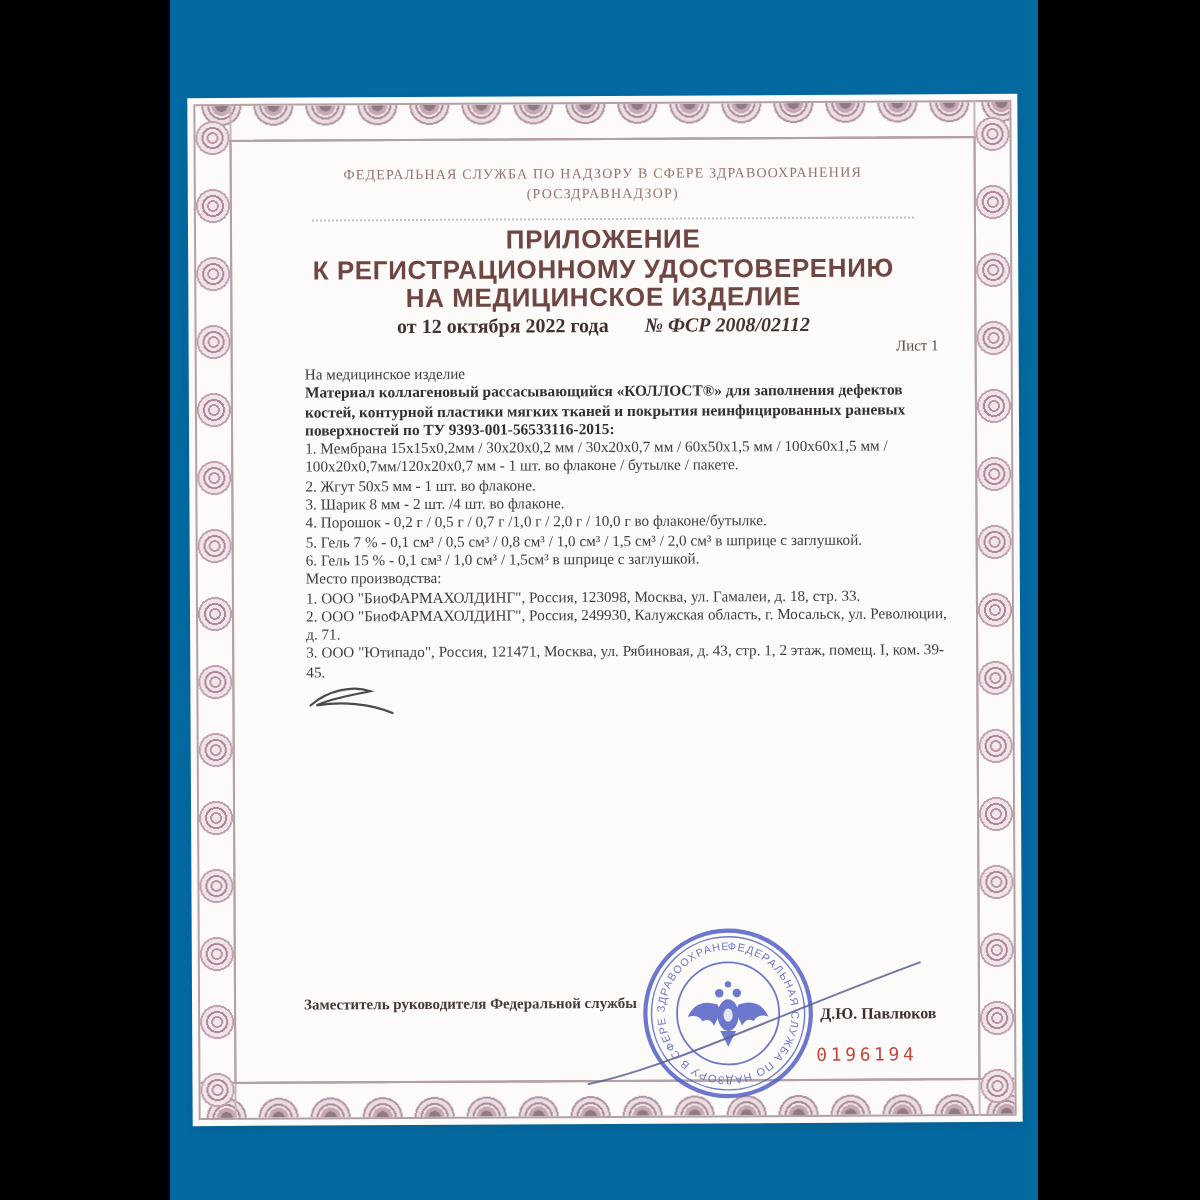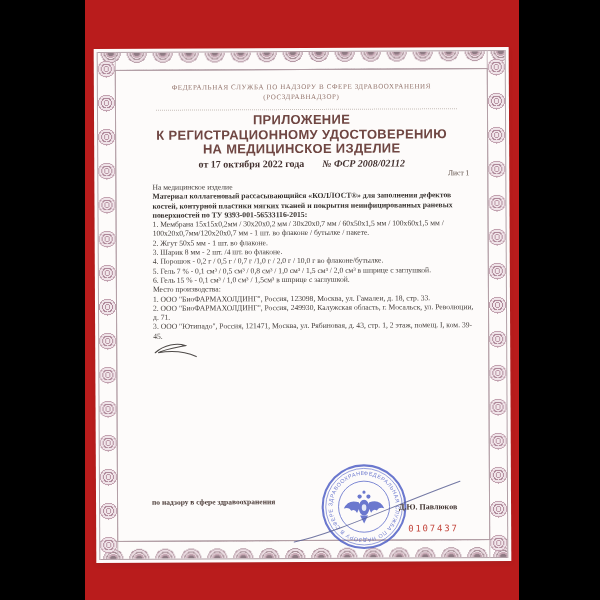--- a/index.html
+++ b/index.html
@@ -3,21 +3,21 @@
 <meta charset="utf-8">
 <style>
   html,body{margin:0;padding:0;}
   body{
     width:600px;height:600px;overflow:hidden;position:relative;
     background:#ffffff;font-family:"Liberation Serif",serif;
   }
   .black-bar{position:absolute;top:0;bottom:0;background:#000;}
   .black-bar.left{left:0;width:85px;}
   .black-bar.right{left:519px;width:81px;}
-  .photo{position:absolute;left:85px;top:0;width:434px;height:600px;background:#b91c1c;}
+  .photo{position:absolute;left:85px;top:0;width:434px;height:600px;background:#0369a1;}
   .cert{
     position:absolute;left:10px;top:48px;width:415px;height:514px;
     background:#fdfbfa;transform:rotate(-0.3deg);
     box-shadow:0 2px 4px rgba(60,40,40,0.12);
   }
   
   .b-top,.b-bottom{position:absolute;left:4px;right:4px;height:17px;background-repeat:repeat-x;}
   .b-top{top:3px;
     background-image:radial-gradient(circle at 50% 0%, #8f7b84 0 3px, #c6a7b3 3px 5px, #f0e3e8 5px 6px, #a78f97 6px 7px, #ecdde3 7px 9px, #b295a1 9px 10px, rgba(0,0,0,0) 10px);
     background-size:26px 17px;background-position:top left;
@@ -49,21 +49,21 @@
   .sheet{position:absolute;top:121px;right:40px;color:#5a4942;font-size:7.5px;text-align:right;}
 
   .bodytext{position:absolute;top:134px;left:58px;width:322px;
     color:#423c39;font-size:7.6px;line-height:9.3px;text-align:left;}
   .bodytext .bold{font-weight:bold;color:#35302d;font-size:7.7px;}
 
   .paraph-svg{position:absolute;left:55px;top:291px;}
 
   .sig-pos{position:absolute;left:56px;top:449px;width:180px;
     color:#4a3a36;font-weight:600;font-size:7.5px;line-height:9.5px;}
-  .sig-name{position:absolute;left:303px;top:455px;color:#3f322f;font-weight:bold;font-size:8px;}
+  .sig-name{position:absolute;left:314px;top:455px;color:#3f322f;font-weight:bold;font-size:8px;}
   .serial{position:absolute;left:312px;top:476px;color:#c4473e;
     font-family:"DejaVu Sans Mono",monospace;font-size:9px;letter-spacing:1.8px;}
 
   .stamp{position:absolute;left:224px;top:415px;width:88px;height:88px;opacity:0.82;}
   .sign-stroke{position:absolute;left:196px;top:428px;}
 </style>
 </head>
 <body>
 
 <div class="black-bar left"></div>
@@ -85,21 +85,21 @@
 
     <div class="divider"></div>
 
     <div class="title">
       <div>ПРИЛОЖЕНИЕ</div>
       <div>К РЕГИСТРАЦИОННОМУ УДОСТОВЕРЕНИЮ</div>
       <div>НА МЕДИЦИНСКОЕ ИЗДЕЛИЕ</div>
     </div>
 
     <div class="issue-row">
-      <span>от 17 октября 2022 года</span><span class="num">№  ФСР 2008/02112</span>
+      <span>от 12 октября 2022 года</span><span class="num">№  ФСР 2008/02112</span>
     </div>
     <div class="sheet">Лист 1</div>
 
     <div class="bodytext">
       <div>На медицинское изделие</div>
       <div class="bold">Материал коллагеновый рассасывающийся «КОЛЛОСТ®» для заполнения дефектов костей, контурной пластики мягких тканей и покрытия неинфицированных раневых поверхностей по ТУ 9393-001-56533116-2015:</div>
       <div>1. Мембрана 15х15х0,2мм / 30х20х0,2 мм / 30х20х0,7 мм / 60х50х1,5 мм / 100х60х1,5 мм / 100х20х0,7мм/120х20х0,7 мм - 1 шт. во флаконе / бутылке / пакете.</div>
       <div>2. Жгут 50х5 мм - 1 шт. во флаконе.</div>
       <div>3. Шарик 8 мм - 2 шт. /4 шт. во флаконе.</div>
       <div>4. Порошок - 0,2 г / 0,5 г / 0,7 г /1,0 г / 2,0 г / 10,0 г во флаконе/бутылке.</div>
@@ -109,21 +109,21 @@
       <div>1. ООО "БиоФАРМАХОЛДИНГ", Россия, 123098, Москва, ул. Гамалеи, д. 18, стр. 33.</div>
       <div>2. ООО "БиоФАРМАХОЛДИНГ", Россия, 249930, Калужская область, г. Мосальск, ул. Революции, д. 71.</div>
       <div>3. ООО "Ютипадо", Россия, 121471, Москва, ул. Рябиновая, д. 43, стр. 1, 2 этаж, помещ. I, ком. 39-45.</div>
     </div>
 
     <svg class="paraph-svg" width="52" height="24" viewBox="0 0 52 24">
       <path d="M5 13 C14 5 27 3 35 6 C25 8 13 10 8 13 C20 11 35 12 46 17" stroke="#4e4a48" stroke-width="1.1" fill="none" stroke-linecap="round"></path>
     </svg>
 
     <div class="sig-pos">
-      <div>по надзору в сфере здравоохранения</div>
+      <div>Заместитель руководителя Федеральной службы</div>
     </div>
 
     <svg class="stamp" viewBox="0 0 100 100">
       <g fill="none" stroke="#4c5cc5">
         <circle cx="50" cy="50" r="47" stroke-width="2.4"></circle>
         <circle cx="50" cy="50" r="43.5" stroke-width="0.8"></circle>
         <circle cx="50" cy="50" r="29" stroke-width="1"></circle>
       </g>
       <defs>
         <path id="ringPath" d="M50,14 A36,36 0 1 1 49.99,14"></path>
@@ -141,16 +141,16 @@
         <path d="M45.5 60 L50 69 L54.5 60 Z"></path>
         <ellipse cx="50" cy="51" rx="2.6" ry="3.8" fill="#dfe4f6"></ellipse>
       </g>
     </svg>
 
     <svg class="sign-stroke" width="172" height="72" viewBox="0 0 172 72">
       <path d="M2 66 C42 58 96 32 168 6" stroke="#5a6094" stroke-width="1" fill="none" stroke-linecap="round" opacity="0.85"></path>
     </svg>
 
     <div class="sig-name">Д.Ю. Павлюков</div>
-    <div class="serial">0107437</div>
+    <div class="serial">0196194</div>
 
   </div>
 </div>
 
 </body></html>

